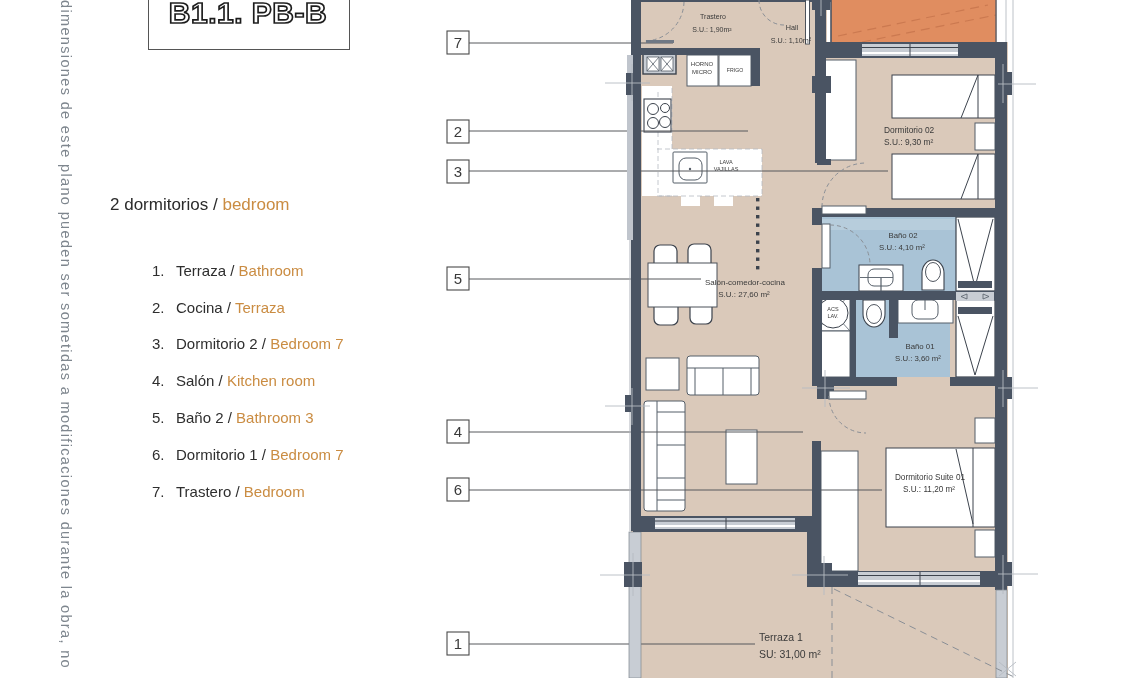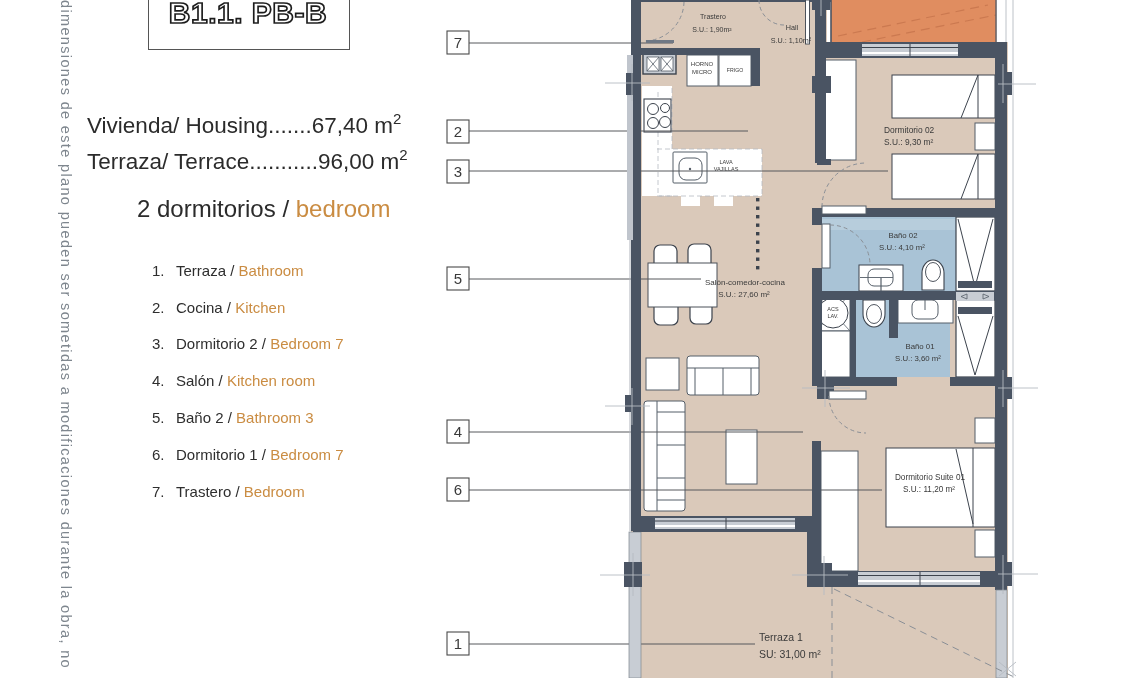--- a/index.html
+++ b/index.html
@@ -6,53 +6,52 @@
   .page{position:relative;width:1125px;height:678px;overflow:hidden;background:#fff;
         font-family:"Liberation Sans", sans-serif;}
   .vtext{position:absolute;left:74px;top:0;width:700px;transform:rotate(90deg);
          transform-origin:0 0;font-size:14.5px;color:#7e868e;letter-spacing:1.35px;white-space:nowrap;}
   .titlebox{position:absolute;left:148px;top:-22px;width:200px;height:70px;border:1px solid #555;}
   .titletext{position:absolute;left:148px;top:-4px;width:200px;text-align:center;
              font-size:30px;font-weight:700;letter-spacing:0.5px;color:#ffffff;
              -webkit-text-stroke:1.7px #1c1c1c;}
   .housing{position:absolute;left:87px;top:104px;font-size:22.5px;color:#2b2b2b;line-height:29px;white-space:nowrap;}
   .housing sup{font-size:15px;}
-  .bedrooms{position:absolute;left:137px;top:195px;font-size:24px;color:#2b2b2b;}
+  .bedrooms{position:absolute;left:110px;top:195px;font-size:17px;color:#2b2b2b;}
   .or{color:#ca8c42;}
   .legend{position:absolute;left:0;top:0;}
   .li{position:absolute;font-size:15px;color:#2e2e2e;white-space:nowrap;}
   .li .num{position:absolute;left:152px;}
   .li .txt{position:absolute;left:176px;}
   svg{position:absolute;left:0;top:0;}
   .rt{font-family:"Liberation Sans",sans-serif;fill:#3a3a3a;}
 </style>
 </head>
 <body>
 <div class="page">
 
   <div class="vtext">dimensiones de este plano pueden ser sometidas a modificaciones durante la obra, no</div>
 
   <div class="titlebox"></div>
 
   <div class="titletext">B1.1. PB-B</div>
 
-  <div class="housing">Vivienda/ Housing.......67,40 m<sup>2</sup><br>Terraza/ Terrace...........96,00 m<sup>2</sup></div>
 
   <div class="bedrooms">2 dormitorios / <span class="or">bedroom</span></div>
 
   <div class="legend">
 
     <div class="li" style="top:262px;">
         <span class="num">1.</span>
         <span class="txt">Terraza / <span class="or">Bathroom</span></span>
       </div>
 
     <div class="li" style="top:299px;">
         <span class="num">2.</span>
-        <span class="txt">Cocina / <span class="or">Kitchen</span></span>
+        <span class="txt">Cocina / <span class="or">Terraza</span></span>
       </div>
 
     <div class="li" style="top:335px;">
         <span class="num">3.</span>
         <span class="txt">Dormitorio 2 / <span class="or">Bedroom 7</span></span>
       </div>
 
     <div class="li" style="top:372px;">
         <span class="num">4.</span>
         <span class="txt">Salón / <span class="or">Kitchen room</span></span>

